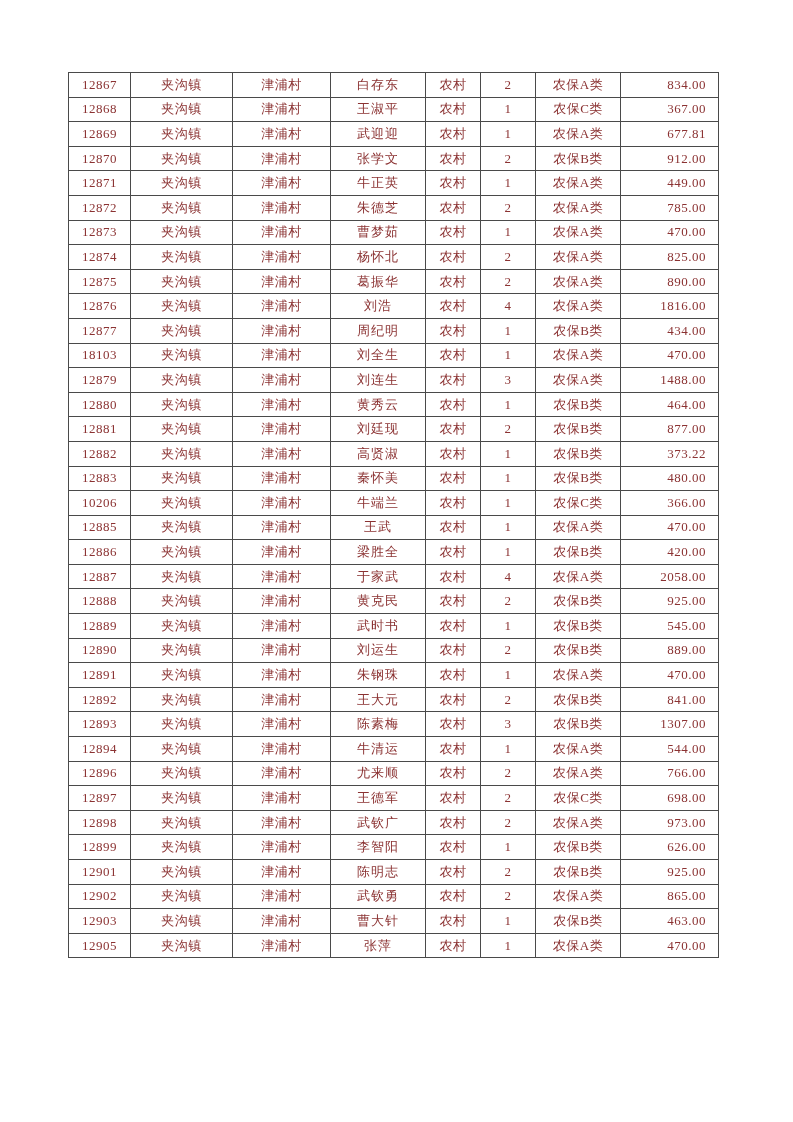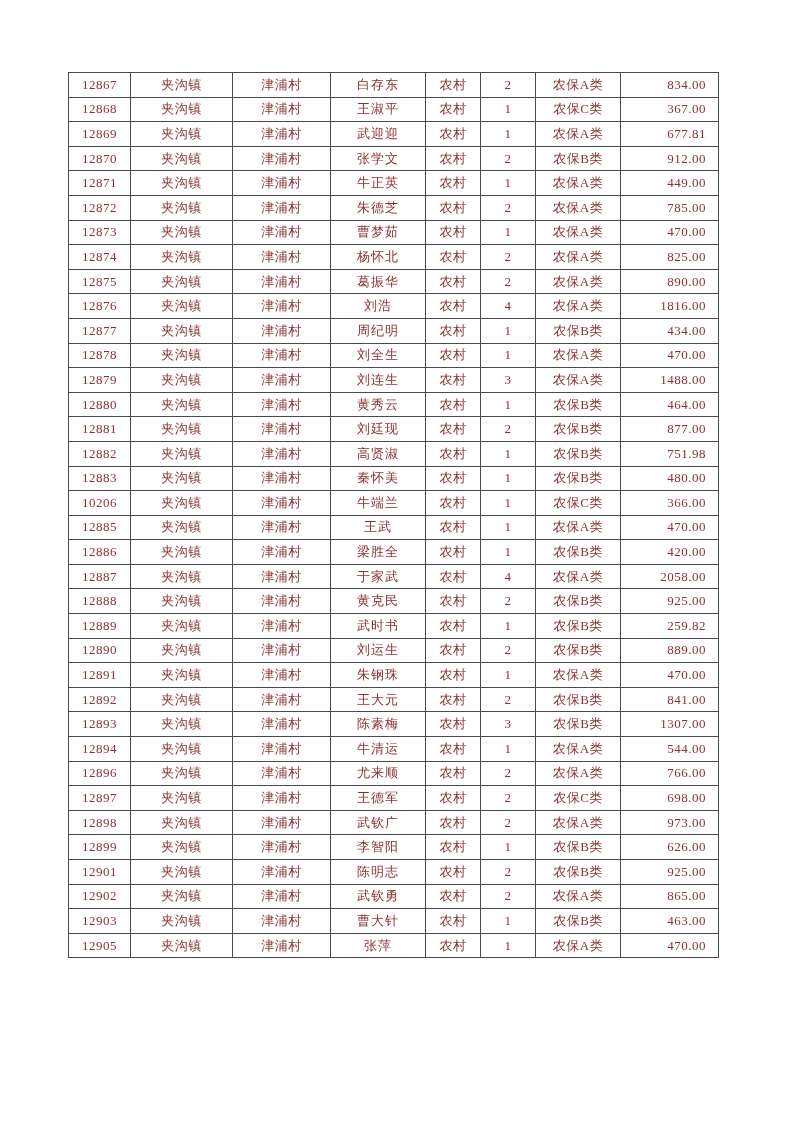--- a/index.html
+++ b/index.html
@@ -177,21 +177,21 @@
           <td class="col-id">12877</td>
           <td class="col-town">夹沟镇</td>
           <td class="col-village">津浦村</td>
           <td class="col-name">周纪明</td>
           <td class="col-type">农村</td>
           <td class="col-count">1</td>
           <td class="col-category">农保B类</td>
           <td class="col-amount">434.00</td>
         </tr>
         <tr>
-          <td class="col-id">12878</td>
+          <td class="col-id">18103</td>
           <td class="col-town">夹沟镇</td>
           <td class="col-village">津浦村</td>
           <td class="col-name">刘全生</td>
           <td class="col-type">农村</td>
           <td class="col-count">1</td>
           <td class="col-category">农保A类</td>
           <td class="col-amount">470.00</td>
         </tr>
         <tr>
           <td class="col-id">12879</td>
@@ -224,21 +224,21 @@
           <td class="col-amount">877.00</td>
         </tr>
         <tr>
           <td class="col-id">12882</td>
           <td class="col-town">夹沟镇</td>
           <td class="col-village">津浦村</td>
           <td class="col-name">高贤淑</td>
           <td class="col-type">农村</td>
           <td class="col-count">1</td>
           <td class="col-category">农保B类</td>
-          <td class="col-amount">751.98</td>
+          <td class="col-amount">373.22</td>
         </tr>
         <tr>
           <td class="col-id">12883</td>
           <td class="col-town">夹沟镇</td>
           <td class="col-village">津浦村</td>
           <td class="col-name">秦怀美</td>
           <td class="col-type">农村</td>
           <td class="col-count">1</td>
           <td class="col-category">农保B类</td>
           <td class="col-amount">480.00</td>
@@ -294,21 +294,21 @@
           <td class="col-amount">925.00</td>
         </tr>
         <tr>
           <td class="col-id">12889</td>
           <td class="col-town">夹沟镇</td>
           <td class="col-village">津浦村</td>
           <td class="col-name">武时书</td>
           <td class="col-type">农村</td>
           <td class="col-count">1</td>
           <td class="col-category">农保B类</td>
-          <td class="col-amount">259.82</td>
+          <td class="col-amount">545.00</td>
         </tr>
         <tr>
           <td class="col-id">12890</td>
           <td class="col-town">夹沟镇</td>
           <td class="col-village">津浦村</td>
           <td class="col-name">刘运生</td>
           <td class="col-type">农村</td>
           <td class="col-count">2</td>
           <td class="col-category">农保B类</td>
           <td class="col-amount">889.00</td>

